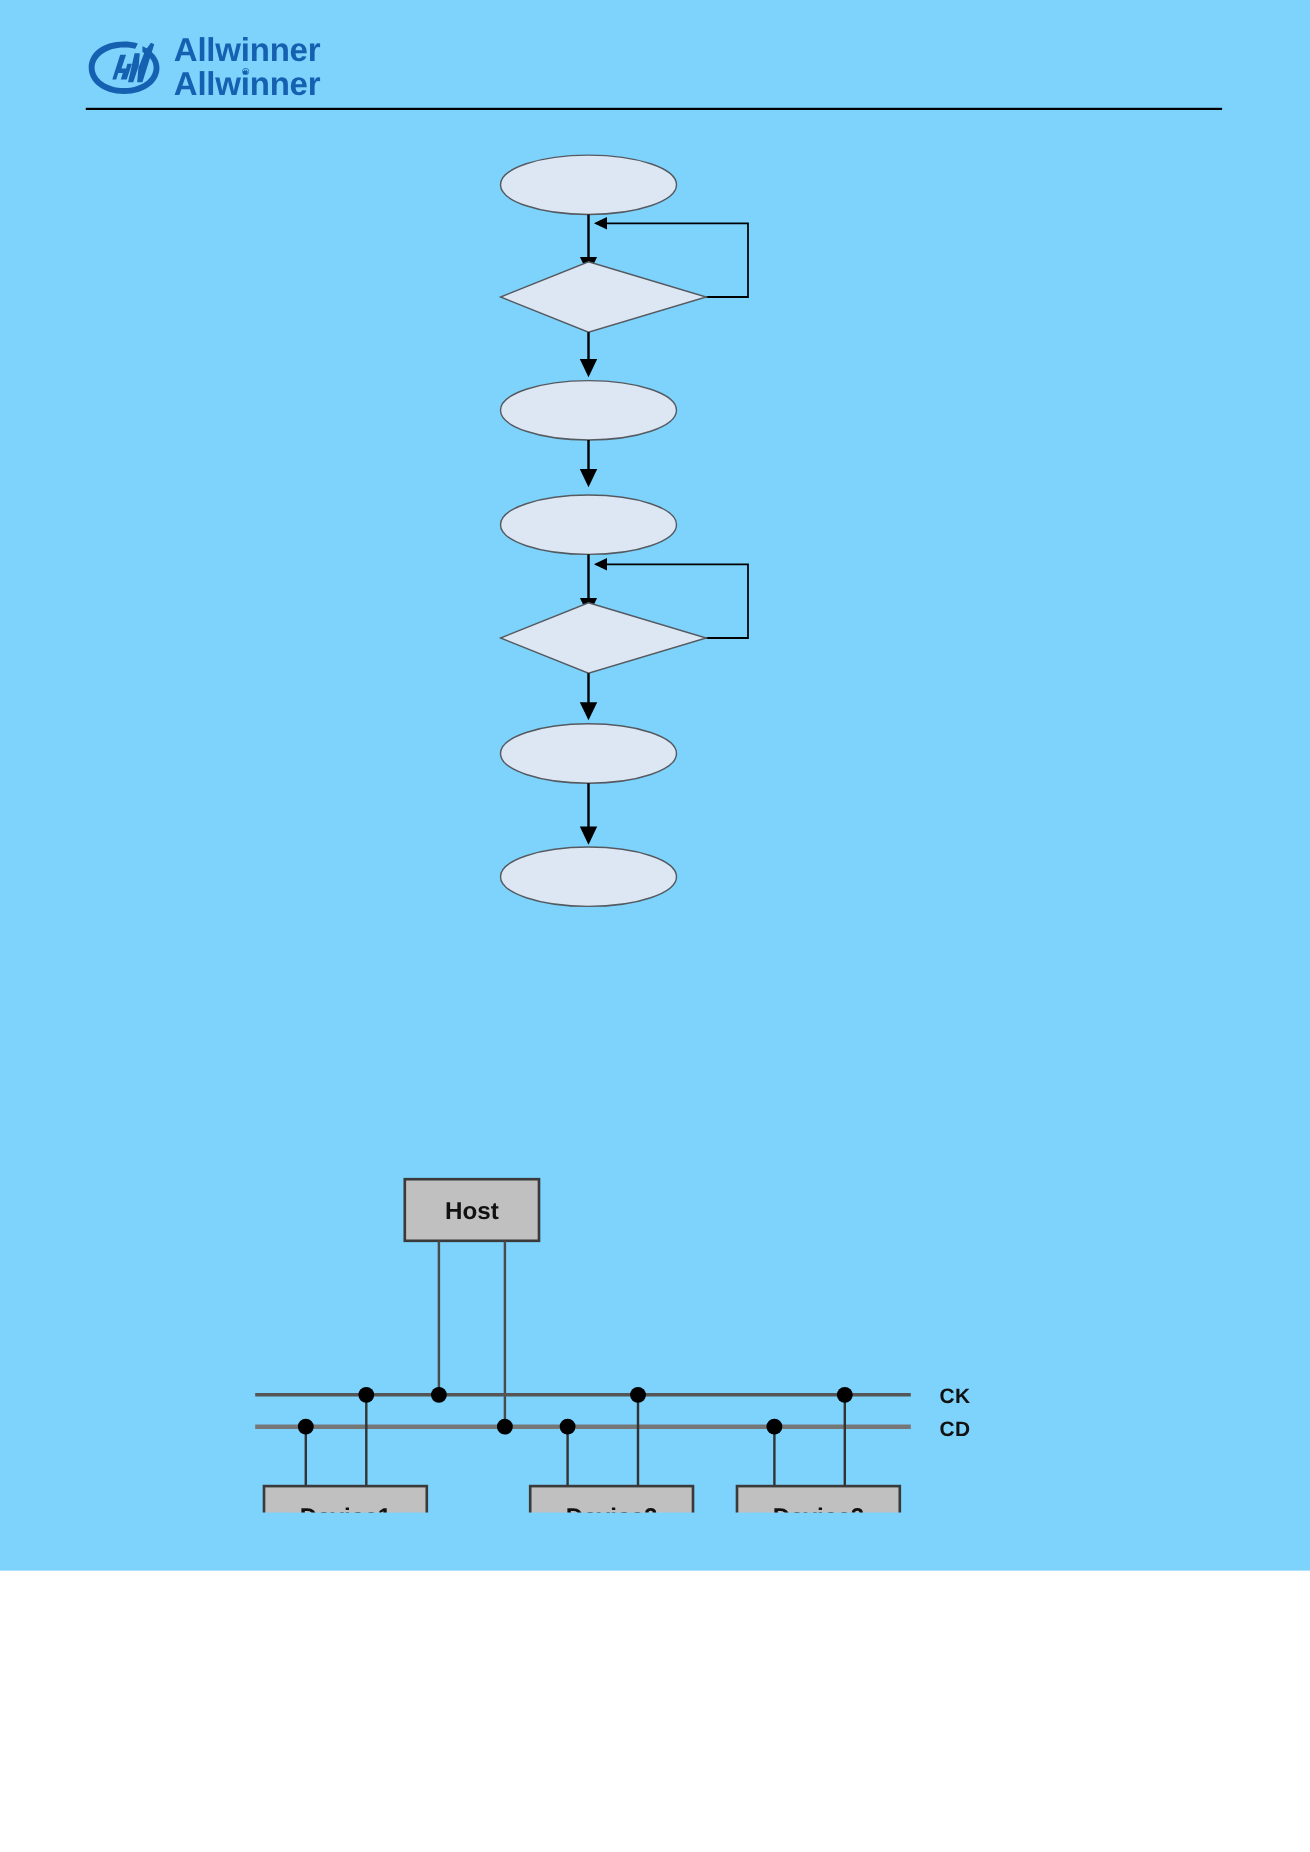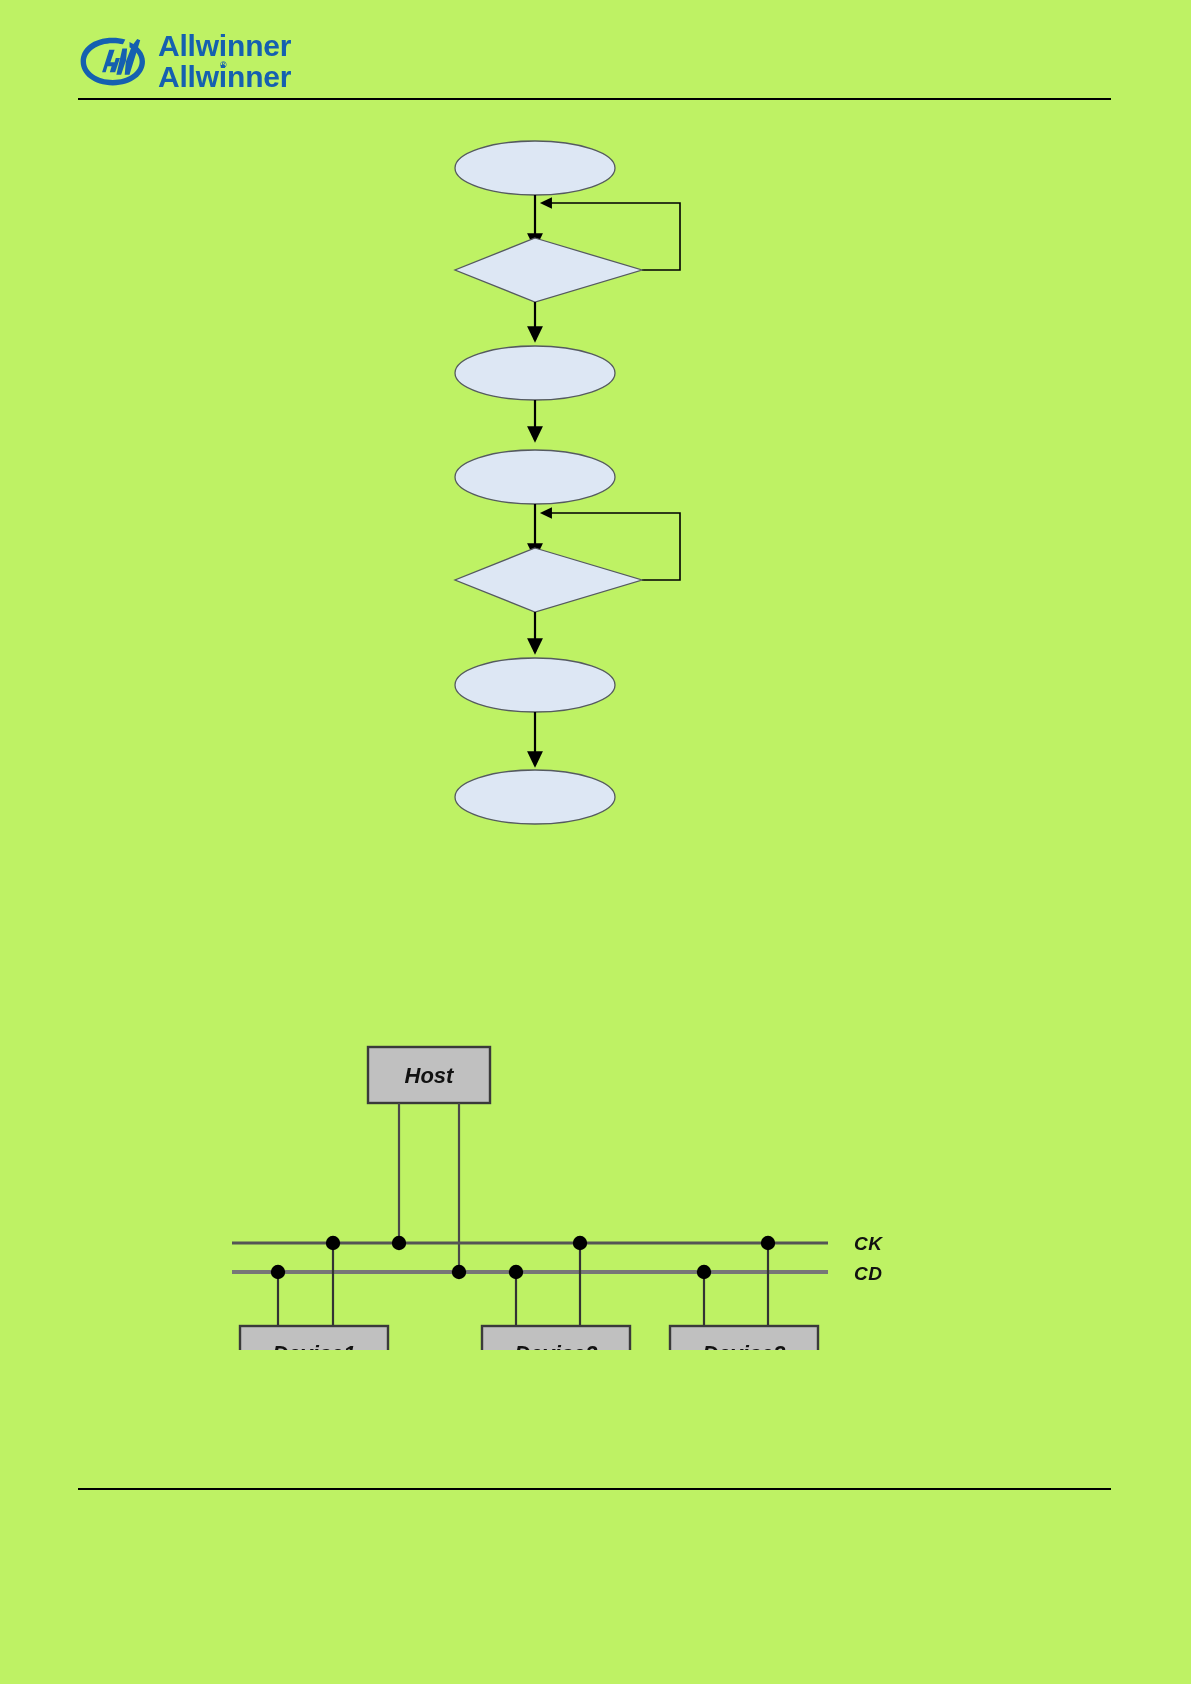--- a/index.html
+++ b/index.html
@@ -7,22 +7,22 @@
     padding: 0;
     background: #ffffff;
   }
   body {
     font-family: "Liberation Sans", sans-serif;
     -webkit-font-smoothing: antialiased;
   }
   .page {
     position: relative;
     width: 1191px;
-    height: 1684px;
-    background: #bef264;
+    height: 1428px;
+    background: #7dd3fc;
     overflow: hidden;
   }
 
   
   .header {
     position: absolute;
     left: 0;
     top: 0;
     width: 1191px;
     height: 105px;
@@ -89,24 +89,23 @@
     top: 125px;
     width: 280px;
     height: 710px;
   }
   .flowchart svg { display: block; }
 
   
   .busdiagram {
     position: absolute;
     left: 220px;
-    top: 1030px;
+    top: 1055px;
     width: 740px;
     height: 320px;
-    font-style: italic;
   }
   .busdiagram svg { display: block; }
 
   .shape-label {
     font-family: "Liberation Sans", sans-serif;
     font-weight: bold;
     font-size: 22px;
     fill: #111111;
   }
   .bus-label {

